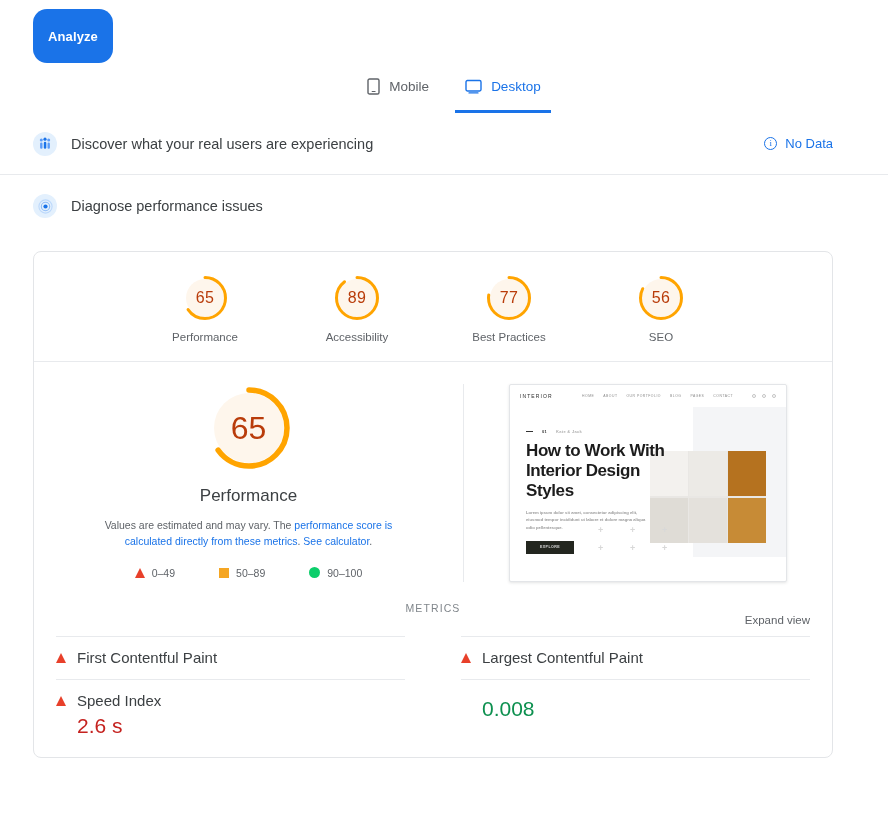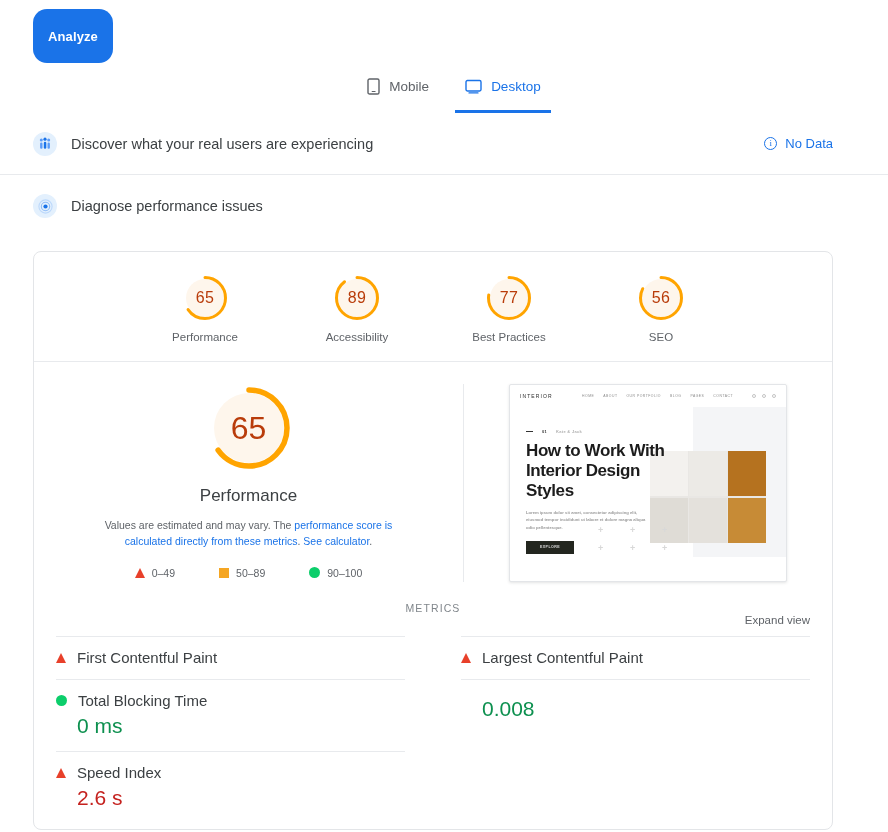--- a/index.html
+++ b/index.html
@@ -512,27 +512,20 @@
   <div class="metrics-grid">
     <div class="metrics-col left">
       <div class="metric">
         <div class="metric-head">
           <span class="tri"></span>
           <span class="metric-name">First Contentful Paint</span>
         </div>
       </div>
       <div class="metric">
         <div class="metric-head">
-          <span class="circ"></span>
-          <span class="metric-name">Total Blocking Time</span>
-        </div>
-        <div class="metric-val v-green">0 ms</div>
-      </div>
-      <div class="metric">
-        <div class="metric-head">
           <span class="tri"></span>
           <span class="metric-name">Speed Index</span>
         </div>
         <div class="metric-val v-red">2.6 s</div>
       </div>
     </div>
 
     <div class="metrics-col right">
       <div class="metric">
         <div class="metric-head">

